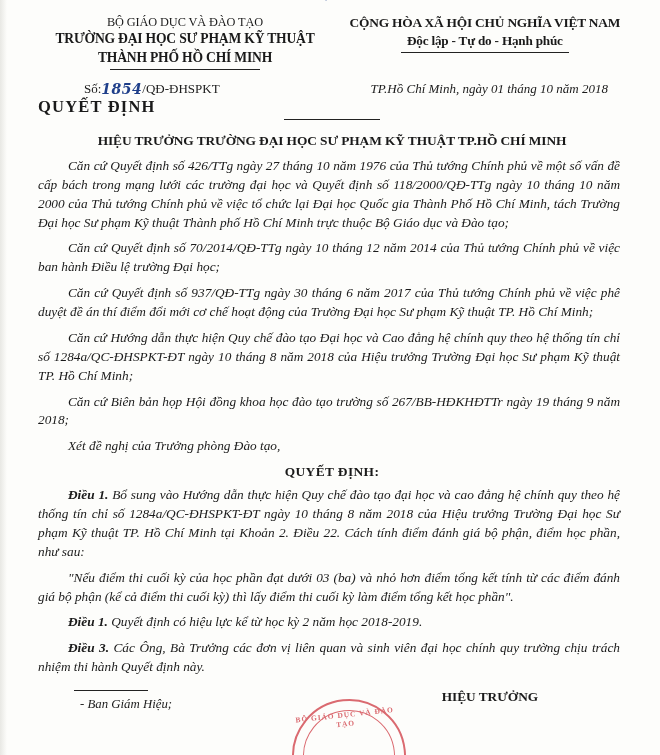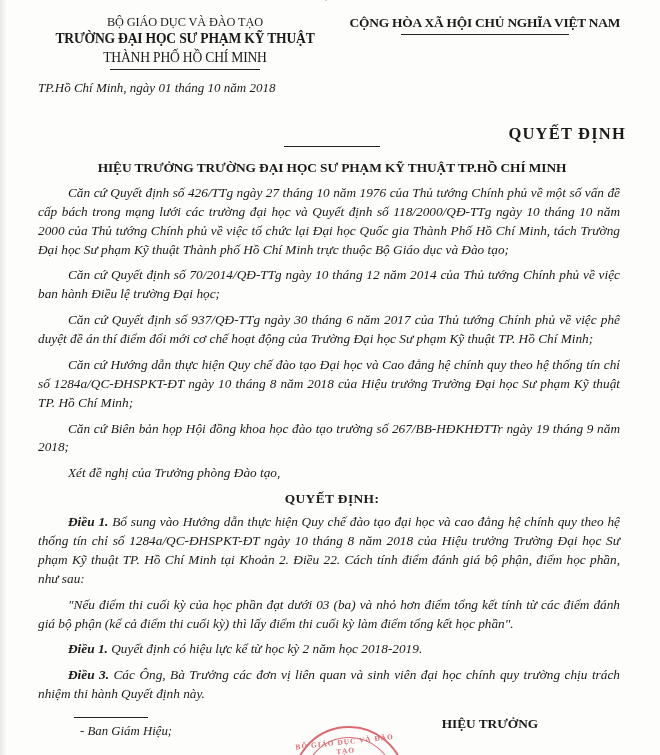--- a/index.html
+++ b/index.html
@@ -51,21 +51,21 @@
     text-align: center;
     line-height: 1.34;
   }
   .hdr-right {
     width: 48%;
     text-align: center;
     line-height: 1.34;
   }
   .ministry { font-size: 12.3px; letter-spacing: -0.1px;}
   .univ { font-size: 13.6px; font-weight: bold; letter-spacing: -0.2px; }
-  .city { font-size: 13.6px; font-weight: normal; letter-spacing: -0.2px; text-align: center; }
+  .city { font-size: 13.6px; font-weight: bold; letter-spacing: -0.2px; text-align: center; }
   .nation { font-size: 13.4px; font-weight: bold; letter-spacing: -0.2px;}
   .motto { font-size: 13.2px; font-weight: bold; letter-spacing: -0.2px; }
   .motto-underline {
     width: 168px;
     height: 1px;
     background: #222;
     margin: 2px auto 0 auto;
   }
   .univ-underline {
     width: 150px;
@@ -97,22 +97,22 @@
   }
   .place-date {
     font-size: 13px;
     font-style: italic;
     padding-right: 18px;
     white-space: nowrap;
   }
 
   
   .title-block {
-    text-align: right;
-    margin-top: 28px;
+    text-align: left;
+    margin-top: 0;
   }
   .deci-title {
     font-size: 16.5px;
     font-weight: bold;
     letter-spacing: 1.2px;
   }
   .title-underline {
     width: 96px;
     height: 1px;
     background: #222;
@@ -239,25 +239,29 @@
 
   <div class="header">
     <div class="hdr-left">
       <div class="ministry">BỘ GIÁO DỤC VÀ ĐÀO TẠO</div>
       <div class="univ">TRƯỜNG ĐẠI HỌC SƯ PHẠM KỸ THUẬT</div>
       <div class="city">THÀNH PHỐ HỒ CHÍ MINH</div>
       <div class="univ-underline"></div>
     </div>
     <div class="hdr-right">
       <div class="nation">CỘNG HÒA XÃ HỘI CHỦ NGHĨA VIỆT NAM</div>
+      <div class="motto">Độc lập - Tự do - Hạnh phúc</div>
       <div class="motto-underline"></div>
     </div>
   </div>
 
   <div class="numline">
+    <div class="so">
+      <span>Số:</span><span class="handwrite">1854</span><span>/QĐ-ĐHSPKT</span>
+    </div>
     <div class="place-date">TP.Hồ Chí Minh, ngày 01 tháng 10 năm 2018</div>
   </div>
 
   <div class="title-block">
     <div class="deci-title">QUYẾT ĐỊNH</div>
     <div class="title-underline"></div>
   </div>
 
   <div class="org-title">HIỆU TRƯỞNG TRƯỜNG ĐẠI HỌC SƯ PHẠM KỸ THUẬT TP.HỒ CHÍ MINH</div>
 

